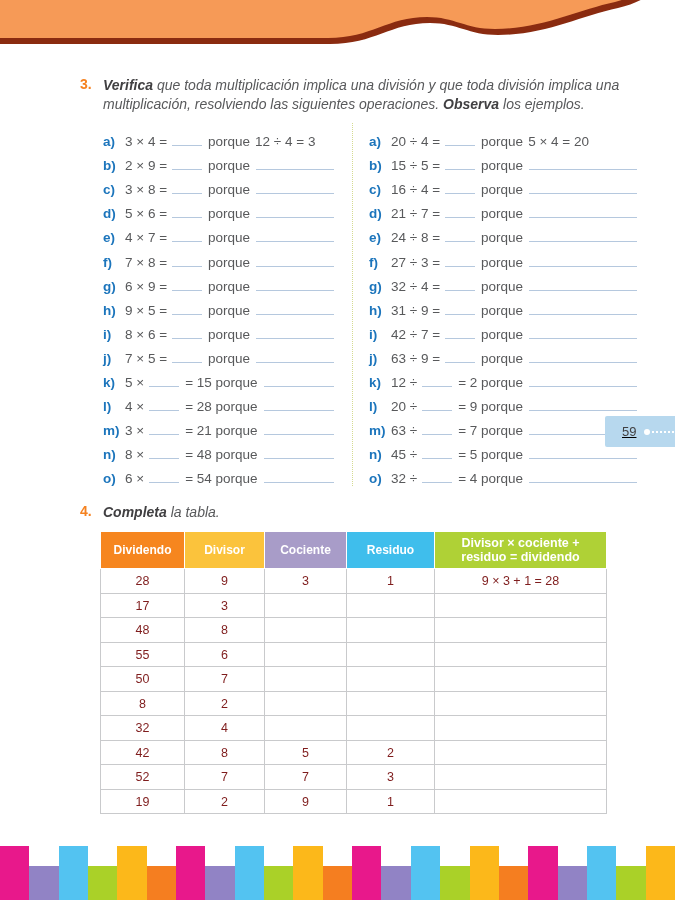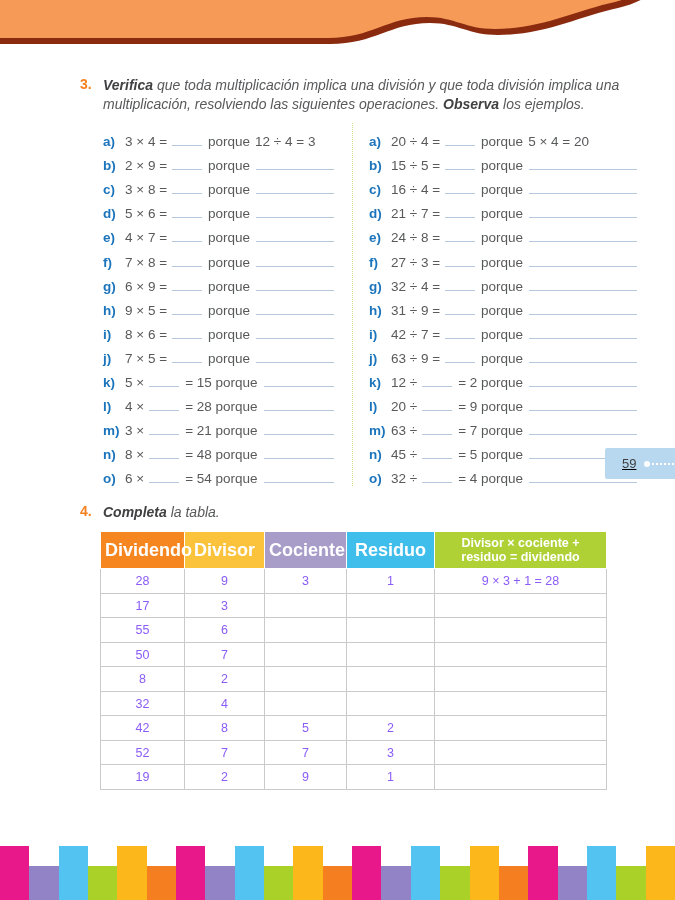--- a/index.html
+++ b/index.html
@@ -25,31 +25,31 @@
   .ex-row .letter { flex:0 0 22px; font-weight:bold; color:#1c75bc; }
   .ex-row .txt { white-space:pre; }
   .blank { height:0; border-bottom:1.5px solid #b5c8de; margin-bottom:3px; }
   .blank-short { flex:0 0 30px; margin-left:5px; margin-right:6px; }
   .blank-long { flex:1; margin-left:6px; }
   .col-left .blank-long { margin-right:18px; }
   .ex-row .answer { margin-left:5px; }
   
   .section4 { margin-top:17px; }
   .div-table { border-collapse:collapse; margin:9px 0 0 20px; table-layout:fixed; width:497px; }
-  .div-table th { color:#ffffff; font-size:18px; font-weight:bold; height:37px;
+  .div-table th { color:#ffffff; font-size:12px; font-weight:bold; height:37px;
                   border:1px solid #ffffff; line-height:1.15; padding:2px 4px; }
   .div-table th:nth-child(1){ width:84px; }
   .div-table th:nth-child(2){ width:80px; }
   .div-table th:nth-child(3){ width:82px;margin-top:6px; }
   .div-table th:nth-child(4){ width:88px; }
   .div-table th:nth-child(5){ width:172px; font-size:12.5px; }
   .div-table td { border:1px solid #c9cacc; height:24.5px; text-align:center;
-                  font-size:12.5px; color:#8b5cf6; background:#ffffff; }
-  
-  .page-badge { position:absolute; top:448px; right:0; width:70px; height:31px;
+                  font-size:12.5px; color:#7f1d1d; background:#ffffff; }
+  
+  .page-badge { position:absolute; top:416px; right:0; width:70px; height:31px;
                 display:flex; align-items:center; border-radius:2px 0 0 2px;text-decoration:underline; }
   .page-badge .pg-num { font-size:13px; color:#414042; margin-left:17px; }
   .page-badge .pg-dot { width:6px; height:6px; border-radius:50%; background:#ffffff; margin-left:8px; }
   .page-badge .pg-dots { flex:1; border-top:2px dotted #ffffff; margin:0 1px 0 2px; }
   
   .bottom-bars { position:absolute; left:0; bottom:0; width:675px; height:54px;
                  display:flex; align-items:flex-end; }
   .bar { flex:1; }
 </style>
 </head>
@@ -306,20 +306,27 @@
             <tr>
               <td>28</td>
               <td>9</td>
               <td>3</td>
               <td>1</td>
               <td>9 × 3 + 1 = 28</td>
             </tr>
             <tr>
               <td>17</td>
               <td>3</td>
+              <td></td>
+              <td></td>
+              <td></td>
+            </tr>
+            <tr>
+              <td>48</td>
+              <td>8</td>
               <td></td>
               <td></td>
               <td></td>
             </tr>
             <tr>
               <td>55</td>
               <td>6</td>
               <td></td>
               <td></td>
               <td></td>

